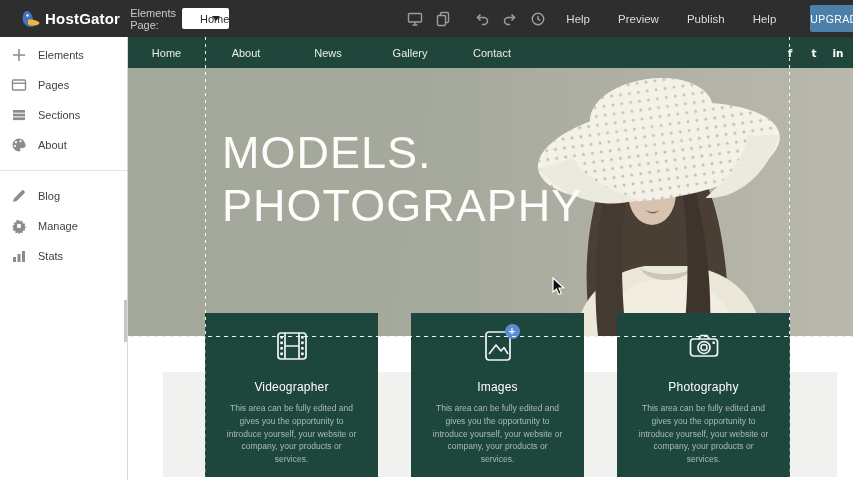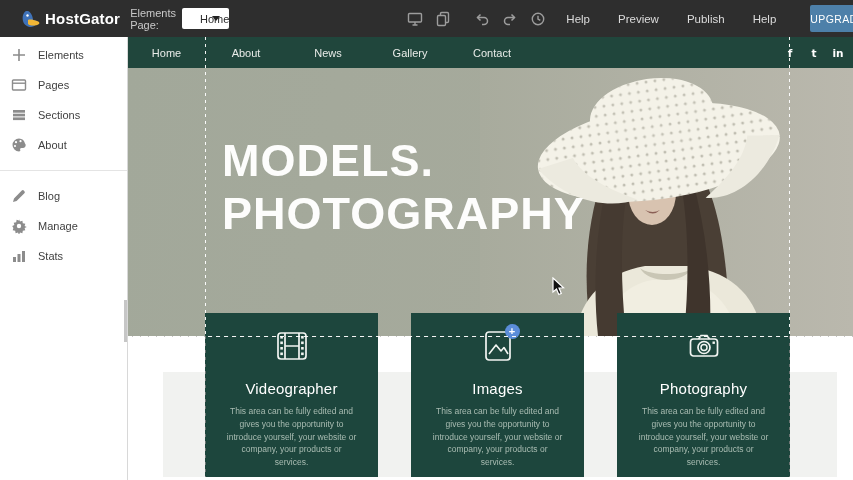--- a/index.html
+++ b/index.html
@@ -48,33 +48,33 @@
     display:flex; align-items:center; }
   .nav-item { width:82px; text-align:center; color:#e9ece9; font-size:11px; cursor:pointer; }
   .nav-item:first-child { width:77px; }
   .socials { position:absolute; right:3px; top:0; height:31px; display:flex; align-items:center; }
   .soc { color:#fff; font-size:10.5px; font-weight:bold; width:24px; text-align:center;
     cursor:pointer; font-family:"DejaVu Sans", sans-serif; }
 
   .hero { position:absolute; left:0; top:31px; width:725px; height:268px;
     background:linear-gradient(100deg,#a2a89a 0%,#a6aa9c 55%,#b3b2a7 100%); overflow:hidden; }
   .hero-photo { position:absolute; right:0; top:0; width:373px; height:268px; }
-  .hero-title { position:absolute; left:94px; top:66px; color:#fdfdfc; font-size:45px;
-    font-weight:bold; line-height:53px; letter-spacing:1px; cursor:text; }
+  .hero-title { position:absolute; left:94px; top:58px; color:#fdfdfc; font-size:45px;
+    font-weight:normal; line-height:53px; letter-spacing:1px; cursor:text; }
 
   .section-gray { position:absolute; left:35px; top:335px; width:674px; height:105px; background:#f1f2f0; }
 
   .cards { position:absolute; left:77px; top:276px; width:585px; height:164px;
     display:flex; justify-content:space-between; }
   .card { width:173px; height:164px; background:#1d463d; text-align:center; cursor:pointer; }
   .card-icon { margin-top:16px; position:relative; display:inline-block; width:36px; height:34px; }
   .card-icon svg { width:36px; height:34px; color:#f2f5f2; }
   .plus-badge { position:absolute; right:-4px; top:-5px; width:15px; height:15px; border-radius:50%;
     background:#5b8dd9; color:#fff; font-size:11px; line-height:14px; font-weight:bold; }
-  .card-title { color:#fff; font-size:15px; margin-top:13px; letter-spacing:.2px; }
+  .card-title { color:#fff; font-size:12px; margin-top:13px; letter-spacing:.2px; }
   .card-body { color:#a9bcb2; font-size:8.5px; line-height:1.5; margin:8px 21px 0; }
 
   
   .vline { position:absolute; width:1px; pointer-events:none; }
   .vline.white { background-image:repeating-linear-gradient(to bottom, rgba(255,255,255,.95) 0 3px, transparent 3px 7px); }
   .vline.gray  { background-image:repeating-linear-gradient(to bottom, rgba(130,130,130,.8) 0 3px, transparent 3px 7px); }
   .hline { position:absolute; height:1px; left:0; width:725px; top:299px; pointer-events:none;
     background-image:repeating-linear-gradient(to right, rgba(255,255,255,.95) 0 4px, rgba(90,90,90,.35) 4px 5px, transparent 5px 8px); }
 
   .bottom-strip { position:absolute; left:0; top:440px; width:725px; height:3px; background:#fff; }

